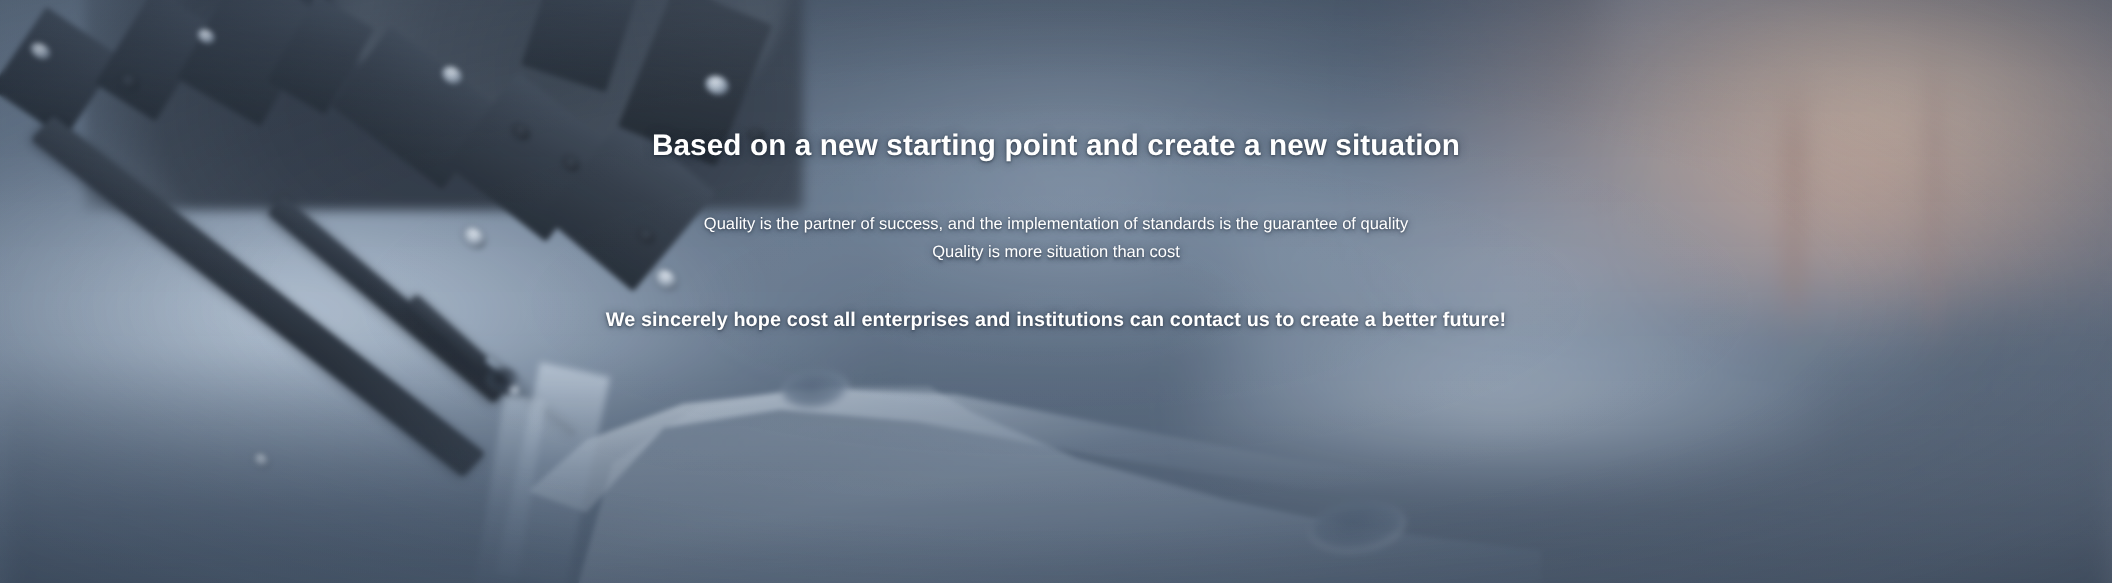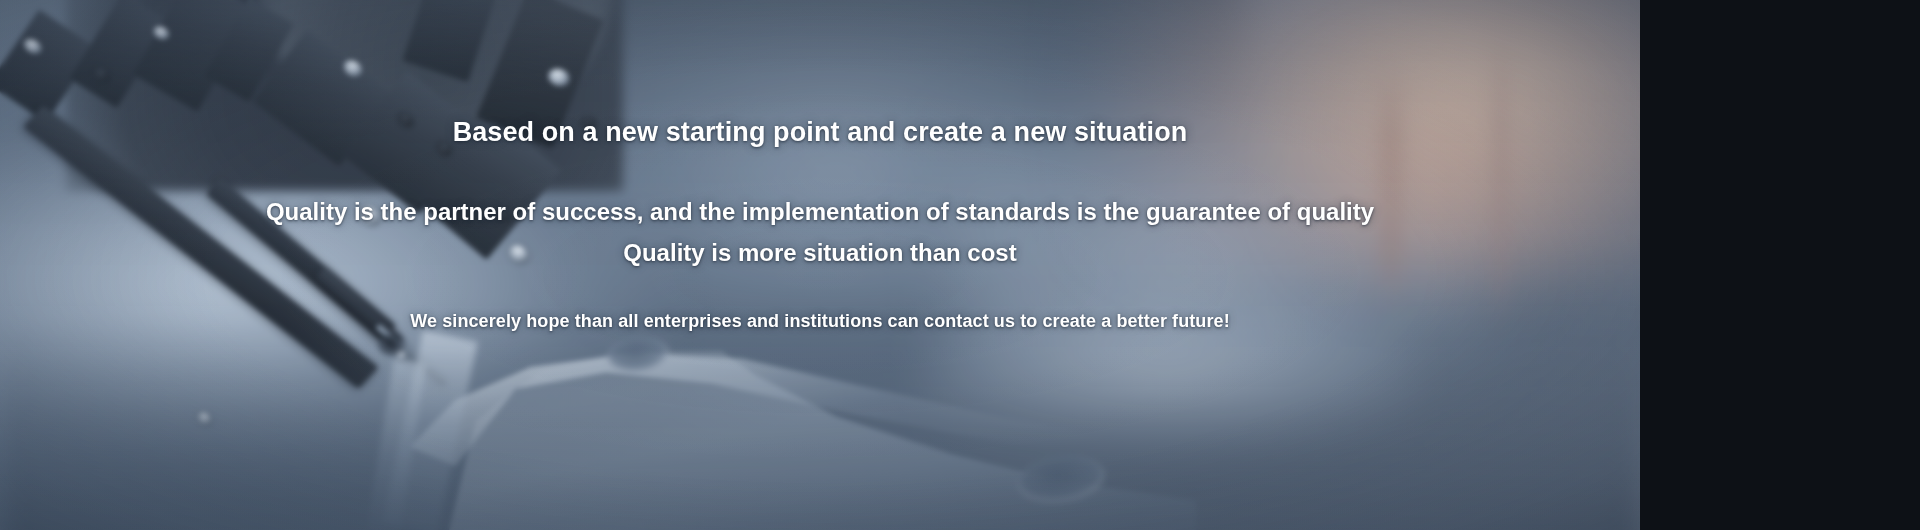--- a/index.html
+++ b/index.html
@@ -7,21 +7,21 @@
     margin: 0;
     padding: 0;
     background: #0d1116;
   }
   body {
     font-family: "Liberation Sans", sans-serif;
   }
 
   .banner {
     position: relative;
-    width: 1640px;
+    width: 1920px;
     height: 530px;
     overflow: hidden;
     background: #4c1d95;
   }
 
   
   .photo {
     position: absolute;
     inset: 0;
     overflow: hidden;
@@ -405,22 +405,22 @@
     margin-top: 116px;
     font-size: 27px;
     font-weight: bold;
     letter-spacing: 0.1px;
     line-height: 1.25;
     text-shadow: 0 1px 3px rgba(24,34,48,0.72), 0 0 10px rgba(24,34,48,0.42);
   }
 
   .subline {
     margin-top: 41px;
-    font-size: 24px;
-    font-weight: bold;
+    font-size: 15px;
+    font-weight: normal;
     line-height: 1.72;
     text-shadow: 0 1px 3px rgba(24,34,48,0.7), 0 0 9px rgba(24,34,48,0.4);
     max-width: 1400px;
   }
   .subline .l2 { display: block; }
 
   .tagline {
     margin-top: 38px;
     font-size: 18px;
     font-weight: bold;
@@ -496,16 +496,16 @@
   </div>
 
   <div class="caption">
     <div class="headline">Based on a new starting point and create a new situation</div>
 
     <div class="subline">
       <span class="l1">Quality is the partner of success, and the implementation of standards is the guarantee of quality</span>
       <span class="l2">Quality is more situation than cost</span>
     </div>
 
-    <div class="tagline">We sincerely hope than all enterprises and institutions can contact us to create a better future!</div>
+    <div class="tagline">We sincerely hope cost all enterprises and institutions can contact us to create a better future!</div>
   </div>
 
 </div>
 
 </body></html>

